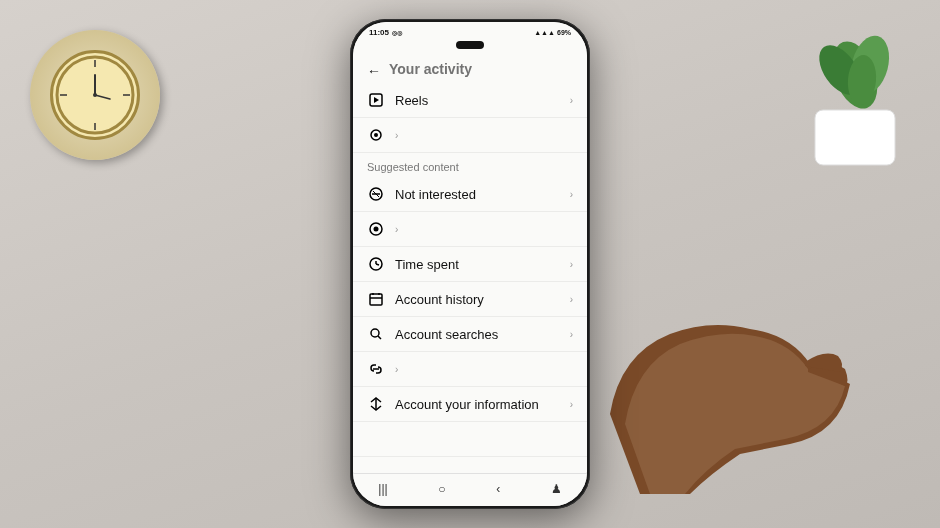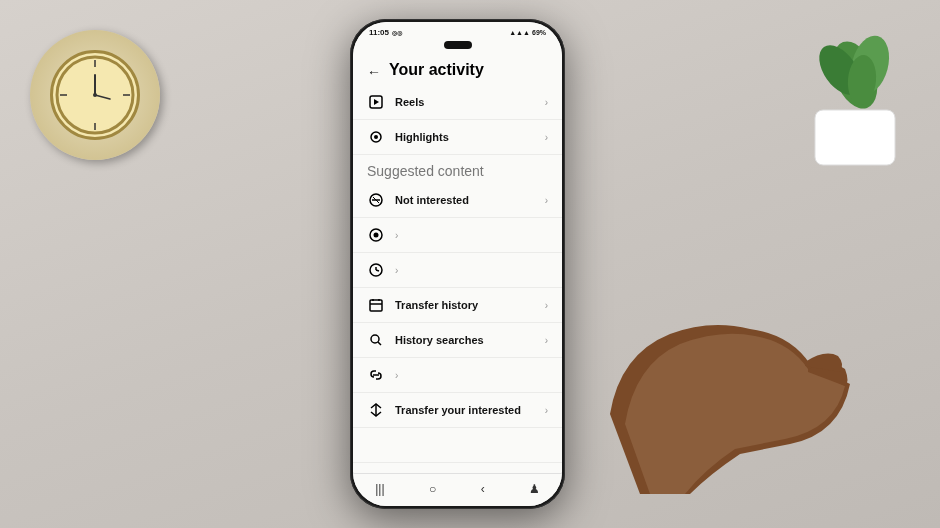--- a/index.html
+++ b/index.html
@@ -62,21 +62,21 @@
     .phone-container {
       position: absolute;
       left: 50%;
       top: 50%;
       transform: translate(-50%, -50%);
       width: 240px;
       height: 490px;
     }
 
     .phone {
-      width: 215px;
+      width: 240px;
       height: 490px;
       background: #1a1a1a;
       border-radius: 36px;
       padding: 3px;
       box-shadow: 0 10px 40px rgba(0,0,0,0.5), inset 0 0 0 1px #333;
       position: relative;
     }
 
     .phone-screen {
       width: 100%;
@@ -124,23 +124,23 @@
       align-items: center;
       padding: 8px 14px 6px;
       background: #fafaf8;
     }
     .back-arrow {
       font-size: 14px;
       margin-right: 8px;
       color: #111;
     }
     .app-title {
-      font-size: 16px;
+      font-size: 14px;
       font-weight: 700;
-      color: #000000;
+      color: #737373;
     }
 
     
     .menu-list {
       flex: 1;
       overflow-y: auto;
       padding: 0;
     }
     .menu-list::-webkit-scrollbar { display: none; }
 
@@ -162,33 +162,33 @@
       align-items: center;
       justify-content: center;
     }
     .menu-icon svg {
       width: 16px;
       height: 16px;
     }
 
     .menu-label {
       flex: 1;
-      font-size: 11px;
+      font-size: 13px;
       color: #111;
-      font-weight: 700;
+      font-weight: 400;
     }
 
     .menu-chevron {
       font-size: 10px;
       color: #999;
     }
 
     .section-label {
       padding: 8px 14px 4px;
-      font-size: 14px;
+      font-size: 11px;
       color: #777;
       background: #fafaf8;
     }
 
     
     .bottom-nav {
       background: #fafaf8;
       padding: 6px 0 8px;
       display: flex;
       justify-content: space-around;
@@ -295,21 +295,20 @@
             <span class="menu-chevron">›</span>
           </div>
 
           <div class="menu-item">
             <div class="menu-icon">
               <svg viewBox="0 0 16 16" fill="none" stroke="currentColor" stroke-width="1.5">
                 <circle cx="8" cy="8" r="5"></circle>
                 <circle cx="8" cy="8" r="2" fill="currentColor" stroke="none"></circle>
               </svg>
             </div>
-            <span class="menu-label">Highlights</span>
             <span class="menu-chevron">›</span>
           </div>
 
           <div class="section-label">Suggested content</div>
 
           <div class="menu-item">
             <div class="menu-icon">
               <svg viewBox="0 0 16 16" fill="none" stroke="currentColor" stroke-width="1.5">
                 <circle cx="8" cy="8" r="6"></circle>
                 <line x1="4" y1="8" x2="12" y2="8"></line>
@@ -332,44 +331,45 @@
 
 
           <div class="menu-item">
             <div class="menu-icon">
               <svg viewBox="0 0 16 16" fill="none" stroke="currentColor" stroke-width="1.5">
                 <circle cx="8" cy="8" r="6"></circle>
                 <line x1="8" y1="5" x2="8" y2="8"></line>
                 <line x1="8" y1="8" x2="11" y2="9"></line>
               </svg>
             </div>
+            <span class="menu-label">Time spent</span>
             <span class="menu-chevron">›</span>
           </div>
 
           <div class="menu-item">
             <div class="menu-icon">
               <svg viewBox="0 0 16 16" fill="none" stroke="currentColor" stroke-width="1.5">
                 <rect x="2" y="3" width="12" height="11" rx="1"></rect>
                 <line x1="5" y1="2" x2="5" y2="4"></line>
                 <line x1="11" y1="2" x2="11" y2="4"></line>
                 <line x1="2" y1="7" x2="14" y2="7"></line>
               </svg>
             </div>
-            <span class="menu-label">Transfer history</span>
+            <span class="menu-label">Account history</span>
             <span class="menu-chevron">›</span>
           </div>
 
           <div class="menu-item">
             <div class="menu-icon">
               <svg viewBox="0 0 16 16" fill="none" stroke="currentColor" stroke-width="1.5">
                 <circle cx="7" cy="7" r="4"></circle>
                 <line x1="10" y1="10" x2="13" y2="13"></line>
               </svg>
             </div>
-            <span class="menu-label">History searches</span>
+            <span class="menu-label">Account searches</span>
             <span class="menu-chevron">›</span>
           </div>
 
           <div class="menu-item">
             <div class="menu-icon">
               <svg viewBox="0 0 16 16" fill="none" stroke="currentColor" stroke-width="1.5">
                 <path d="M 6 10 Q 3 10 3 7 Q 3 4 6 4 L 8 4"></path>
                 <path d="M 10 6 Q 13 6 13 9 Q 13 12 10 12 L 8 12"></path>
                 <line x1="5" y1="8" x2="11" y2="8"></line>
               </svg>
@@ -379,21 +379,21 @@
 
 
           <div class="menu-item">
             <div class="menu-icon">
               <svg viewBox="0 0 16 16" fill="none" stroke="currentColor" stroke-width="1.5">
                 <path d="M 3 6 L 8 2 L 13 6"></path>
                 <path d="M 3 10 L 8 14 L 13 10"></path>
                 <line x1="8" y1="2" x2="8" y2="14"></line>
               </svg>
             </div>
-            <span class="menu-label">Transfer your interested</span>
+            <span class="menu-label">Account your information</span>
             <span class="menu-chevron">›</span>
           </div>
 
           <div class="menu-item">
             <div class="menu-icon">
               
             </div>
 
           </div>
 

